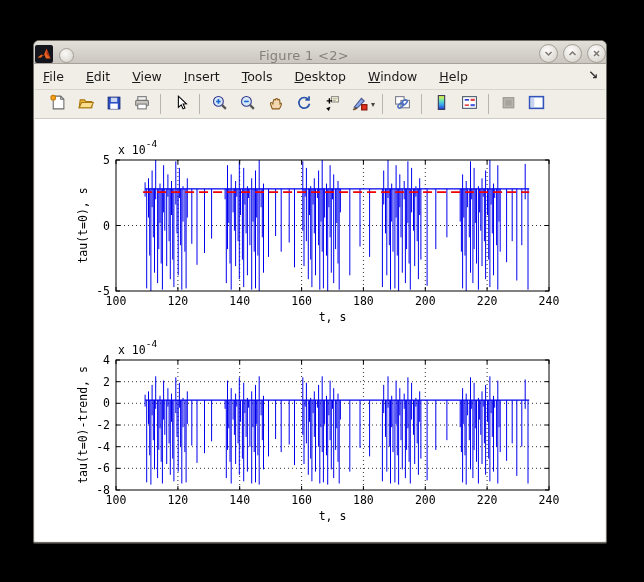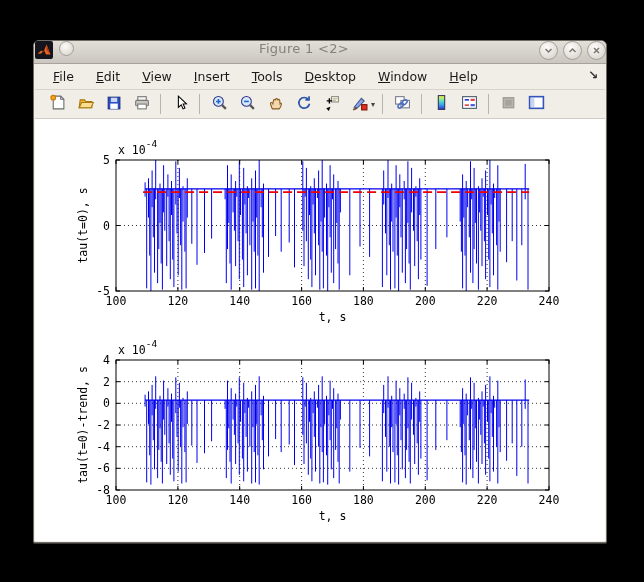--- a/index.html
+++ b/index.html
@@ -5,35 +5,35 @@
   html,body{margin:0;padding:0;background:#000;}
   .stage{position:relative;width:644px;height:582px;background:#000;overflow:hidden;
          font-family:"DejaVu Sans",sans-serif;}
   .window{position:absolute;left:33px;top:40px;width:572px;height:501px;
           background:#f1eee7;border:1px solid #6f6c66;border-radius:6px 6px 2px 2px;
           box-shadow:0 1px 0 #3a3a3a;}
   
   .titlebar{position:absolute;left:0;top:0;right:0;height:22px;
             background:linear-gradient(#e2dfd9,#cbc7c0);
             border-bottom:1px solid #a7a39b;border-radius:5px 5px 0 0;
-            display:flex;align-items:flex-start;padding:0 0;}
+            display:flex;align-items:flex-end;padding:0 0;}
   .tb-icon{width:18px;height:18px;margin-left:1px;flex:0 0 auto;}
   .tb-menu-btn{width:13px;height:13px;border-radius:50%;margin-left:6px;
                background:radial-gradient(circle at 40% 35%,#fbfaf8,#d4d0c8);
                border:1px solid #a49f97;flex:0 0 auto;}
   .tb-title{flex:1;text-align:center;font-size:13px;color:#84807a;
             letter-spacing:.3px;}
   .tb-circle{width:17px;height:17px;border-radius:50%;margin-left:5px;flex:0 0 auto;
              background:radial-gradient(circle at 40% 32%,#fdfcfb,#d2cec6);
              border:1px solid #a49f97;display:flex;align-items:center;justify-content:center;}
   .tb-circle svg{display:block;}
   
   .menubar{position:absolute;left:1px;top:23px;right:1px;height:25px;background:#f1eee7;
            display:flex;align-items:center;font-size:12.5px;color:#1a1a1a;
-           border-bottom:1px solid #d8d4cc;padding-left:10px;}
+           border-bottom:1px solid #d8d4cc;}
   .menu-item{padding:3px 8px;margin-right:6px;cursor:default;}
   .menu-item u{text-decoration:underline;}
   .dock-arrow{position:absolute;right:8px;top:4px;font-size:12px;font-weight:bold;color:#333;}
   
   .toolbar{position:absolute;left:1px;top:49px;right:1px;height:28px;background:#f1eee7;
            display:flex;align-items:center;padding-left:8px;
            border-bottom:1px solid #cfccc4;}
   .tool-btn{width:24px;height:24px;display:flex;align-items:center;justify-content:center;
             margin:0 1px;border:1px solid transparent;border-radius:2px;}
   .tool-sep{width:1px;height:20px;background:#b9b5ad;margin:0 5px;}

